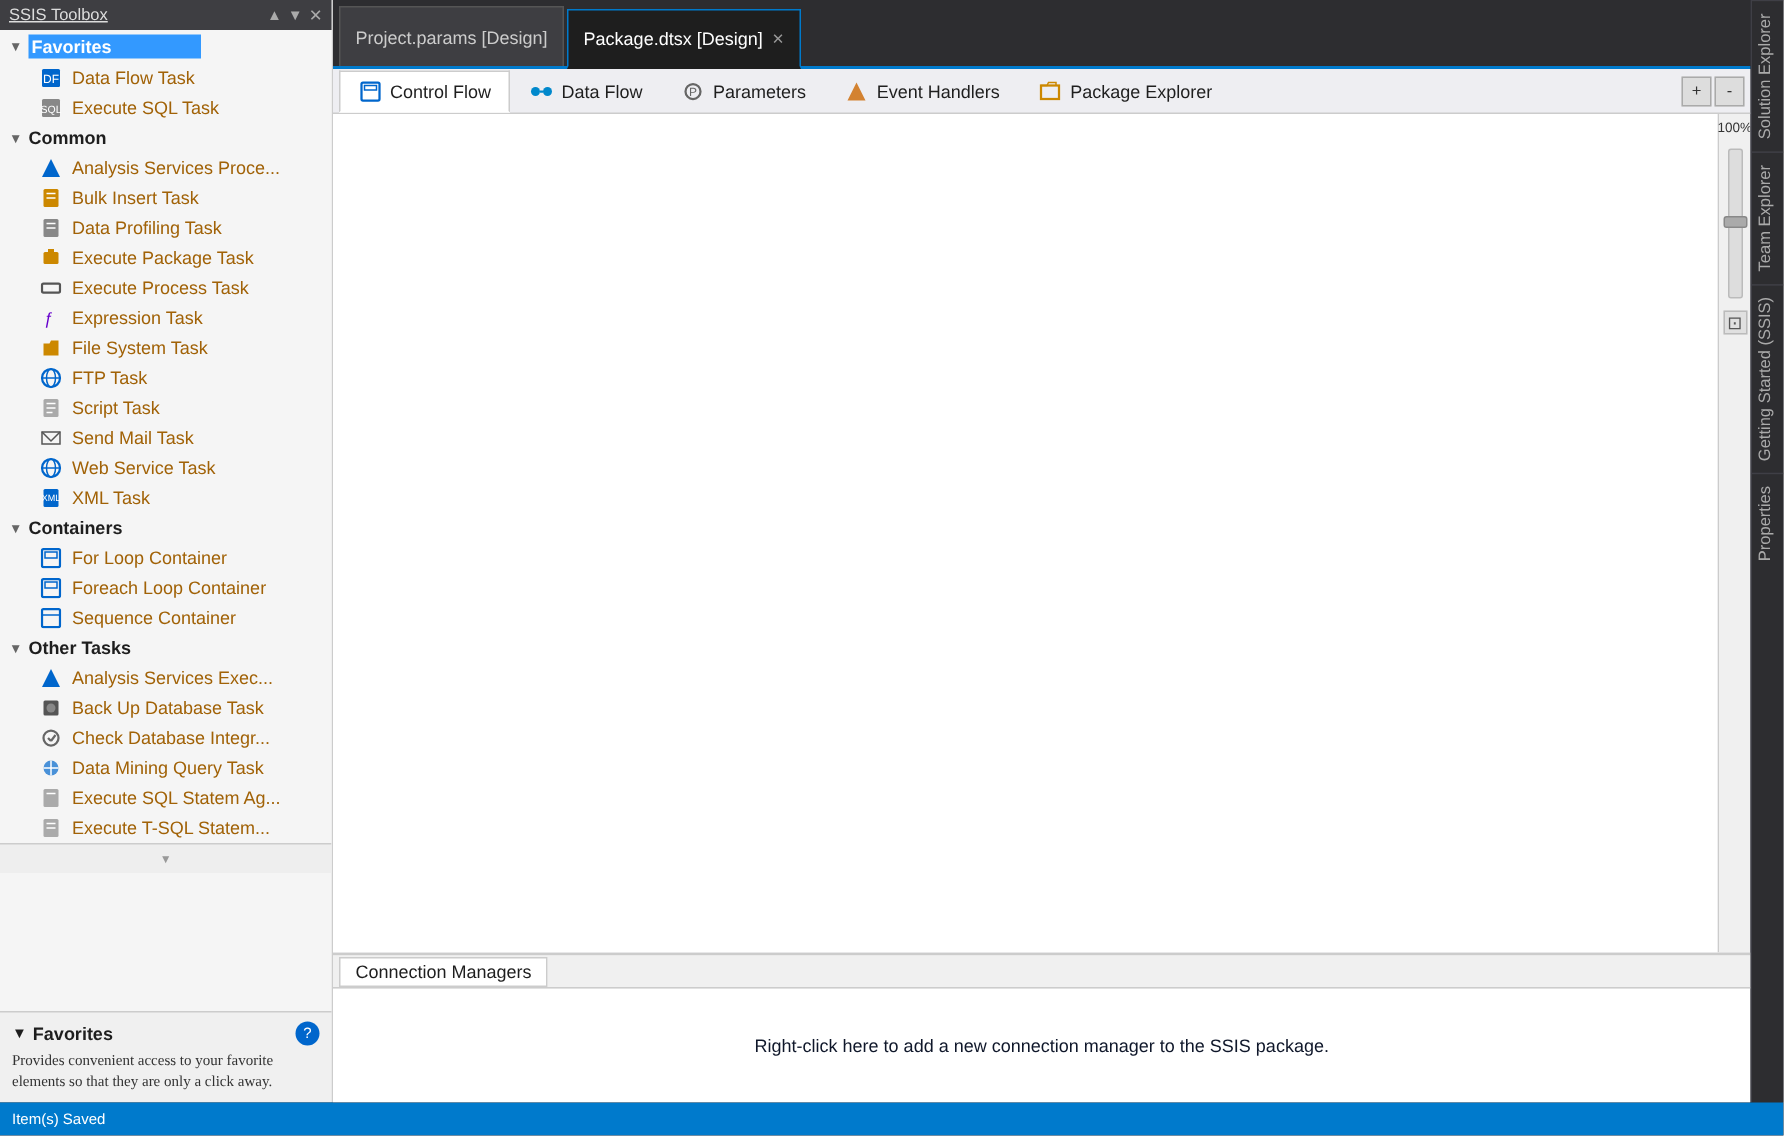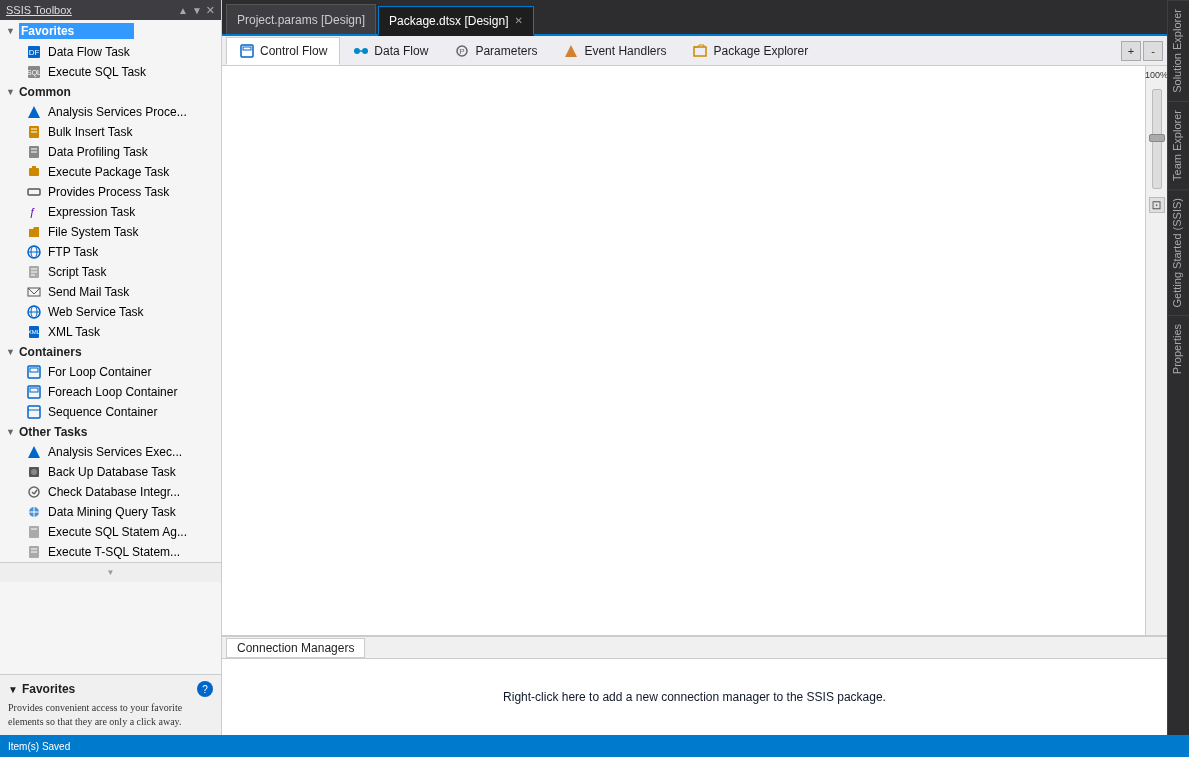--- a/index.html
+++ b/index.html
@@ -100,21 +100,21 @@
     .section-items {
       background: #f5f5f5;
     }
 
     .toolbox-item {
       display: flex;
       align-items: center;
       gap: 6px;
       padding: 2px 8px 2px 26px;
       font-size: 12px;
-      color: #000000;
+      color: #a16207;
       cursor: pointer;
       white-space: nowrap;
       overflow: hidden;
       text-overflow: ellipsis;
     }
 
     .item-icon {
       width: 16px;
       height: 16px;
       flex-shrink: 0;
@@ -168,21 +168,21 @@
       padding: 12px 10px;
       background: #3e3e42;
       color: #ccc;
       font-size: 12px;
       cursor: pointer;
       border: 1px solid #555;
       border-bottom: none;
       display: flex;
       align-items: center;
       gap: 6px;
-      height: 30px;
+      height: 40px;
     }
 
     .doc-tab.active {
       background: #1e1e1e;
       color: white;
       border-color: #007acc;
       border-bottom: 2px solid #1e1e1e;
       margin-bottom: -2px;
     }
 
@@ -430,21 +430,21 @@
                 </svg>
             </span>
             <span>Execute Package Task</span>
           </div>
           <div class="toolbox-item">
             <span class="item-icon">
               <svg width="14" height="14" viewBox="0 0 14 14">
                   <rect x="1" y="4" width="12" height="6" fill="none" stroke="#555" stroke-width="1.5" rx="1"></rect>
                 </svg>
             </span>
-            <span>Provides Process Task</span>
+            <span>Execute Process Task</span>
           </div>
           <div class="toolbox-item">
             <span class="item-icon">
               <svg width="14" height="14" viewBox="0 0 14 14">
                   <text x="2" y="11" fill="#6600cc" font-size="11" font-style="italic">ƒ</text>
                 </svg>
             </span>
             <span>Expression Task</span>
           </div>
           <div class="toolbox-item">

